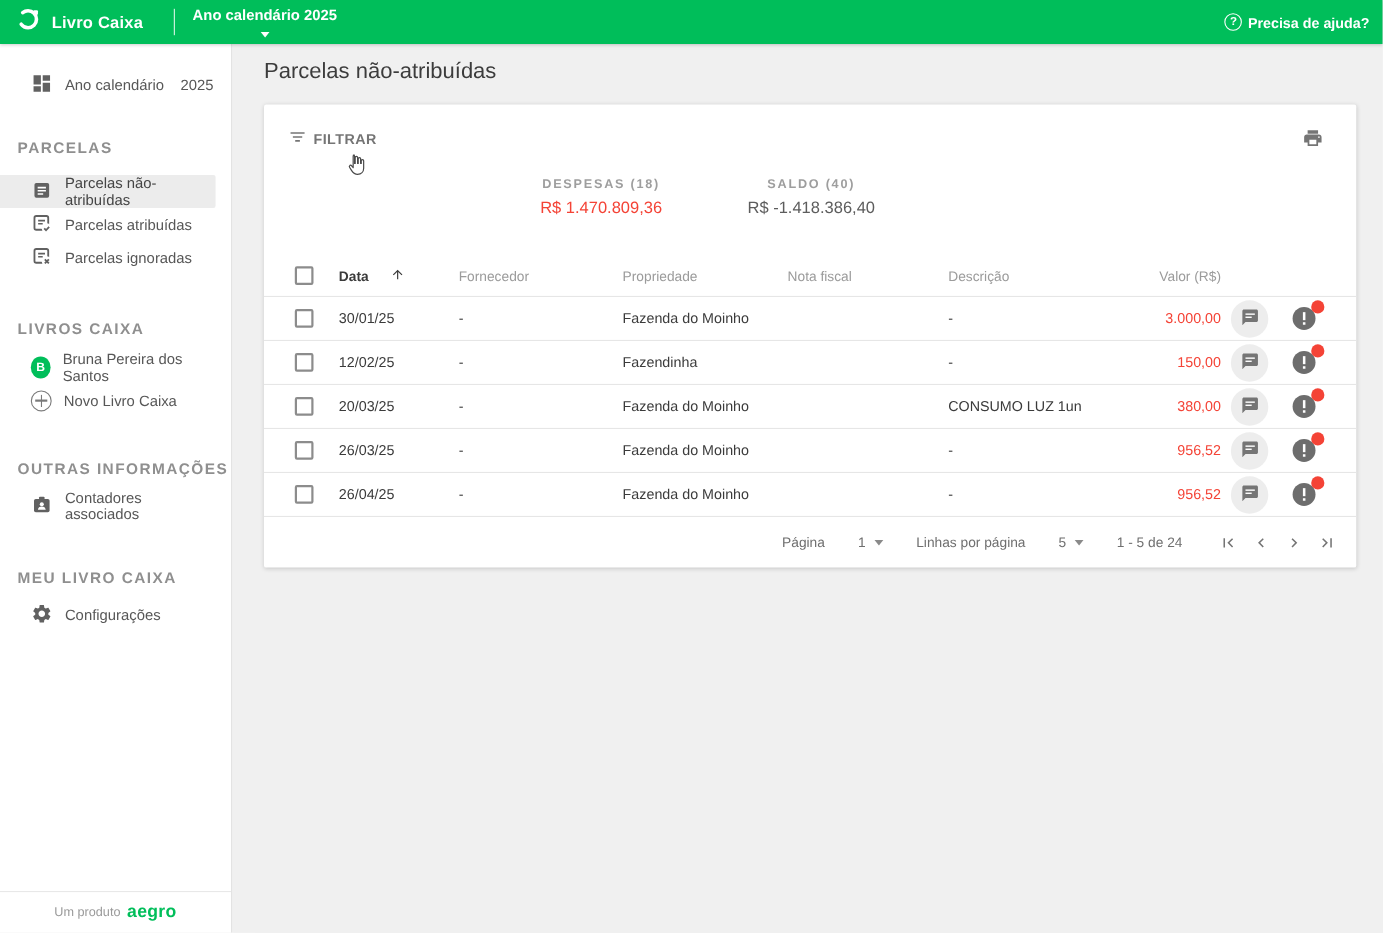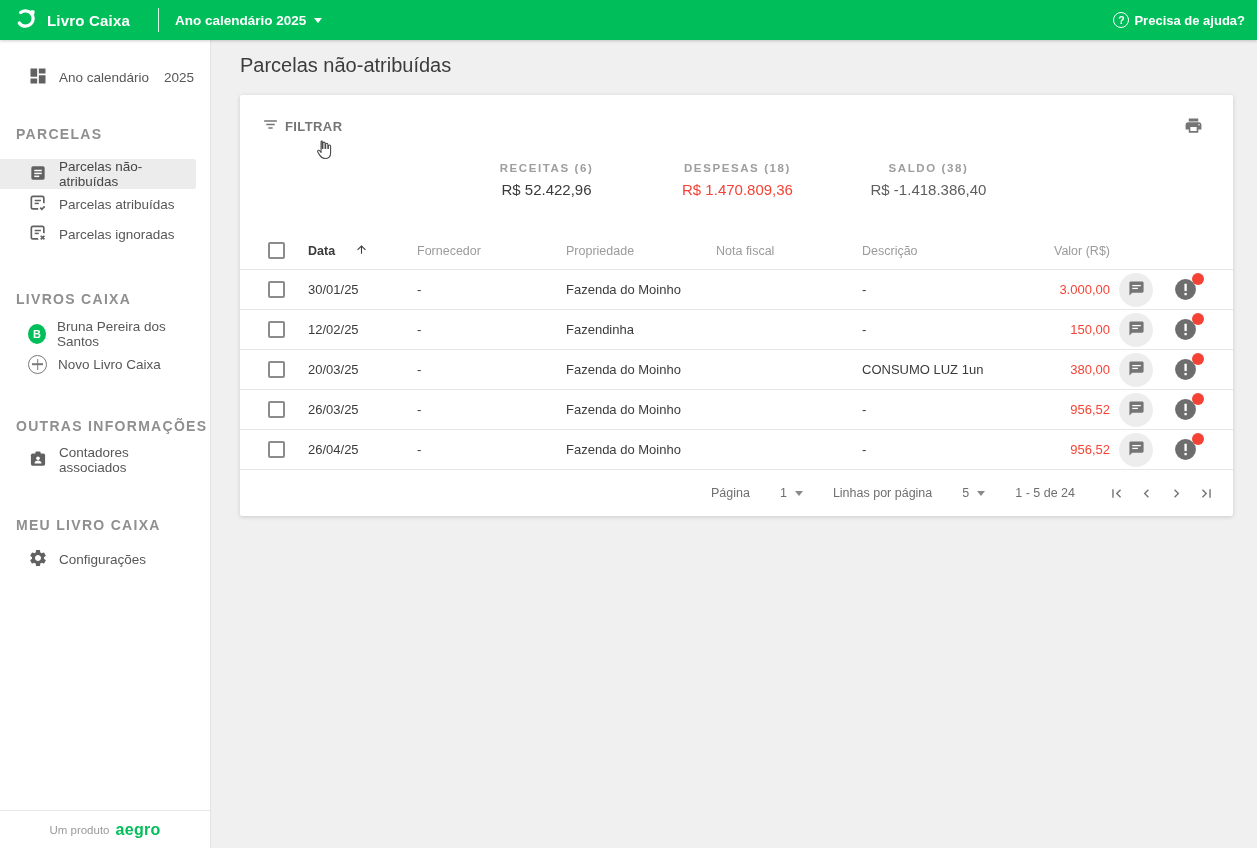--- a/index.html
+++ b/index.html
@@ -9,21 +9,21 @@
   *{box-sizing:border-box;margin:0;padding:0;}
   body{font-family:"Liberation Sans",sans-serif;background:#fff;}
   .app{position:relative;width:1257px;height:848px;overflow:hidden;background:#f0f0f0;}
 
   
   .topbar{position:absolute;top:0;left:0;right:0;height:40px;background:var(--green);
     display:flex;align-items:center;color:#fff;z-index:5;box-shadow:0 1px 3px rgba(0,0,0,.2);}
   .brand{display:flex;align-items:center;gap:10px;padding-left:14px;}
   .brand-title{font-size:15px;font-weight:700;letter-spacing:.2px;}
   .topbar-divider{width:1px;height:24px;background:rgba(255,255,255,.85);margin-left:28px;}
-  .year-select{display:flex;align-items:center;gap:8px;margin-left:16px;font-size:13.5px;font-weight:700;cursor:pointer;}
+  .year-select{display:flex;align-items:center;gap:8px;margin-left:16px;font-size:13.5px;font-weight:700;cursor:pointer;flex-direction:column;}
   .caret-down{width:0;height:0;border-left:4.5px solid transparent;border-right:4.5px solid transparent;border-top:5px solid #fff;}
   .topbar-spacer{flex:1;}
   .help{display:flex;align-items:center;gap:5px;padding-right:12px;font-size:13px;font-weight:700;cursor:pointer;}
   .help-circle{width:16px;height:16px;border:1.6px solid #fff;border-radius:50%;display:flex;align-items:center;justify-content:center;font-size:10.5px;font-weight:700;}
 
   
   .sidebar{position:absolute;top:40px;left:0;bottom:0;width:211px;background:#fff;border-right:1px solid #e3e3e3;}
   .nav-item{display:flex;align-items:center;gap:11px;height:30px;padding-left:28px;width:196px;
     font-size:13.5px;color:#575757;cursor:pointer;border-radius:0 2px 2px 0;}
   .nav-item.active{background:#ececec;color:#454545;}
@@ -228,29 +228,25 @@
       <button class="print-btn">
         <span>
           <svg width="19" height="19" viewBox="0 0 24 24" fill="#757575">
             <path d="M19 8H5c-1.66 0-3 1.34-3 3v6h4v4h12v-4h4v-6c0-1.66-1.34-3-3-3zm-3 11H8v-5h8v5zm3-7c-.55 0-1-.45-1-1s.45-1 1-1 1 .45 1 1-.45 1-1 1zm-1-9H6v4h12V3z"></path>
           </svg>
         </span>
       </button>
 
       <div class="stats">
         <div class="stat">
-          <div class="stat-label">RECEITAS (6)</div>
-          <div class="stat-value">R$ 52.422,96</div>
-        </div>
-        <div class="stat">
           <div class="stat-label">DESPESAS (18)</div>
           <div class="stat-value negative">R$ 1.470.809,36</div>
         </div>
         <div class="stat">
-          <div class="stat-label">SALDO (38)</div>
+          <div class="stat-label">SALDO (40)</div>
           <div class="stat-value saldo">R$ -1.418.386,40</div>
         </div>
       </div>
 
       <div class="tgrid thead">
         <div>
             <div class="checkbox"></div>
           </div>
         <div class="col-data">
           <span>Data</span>

